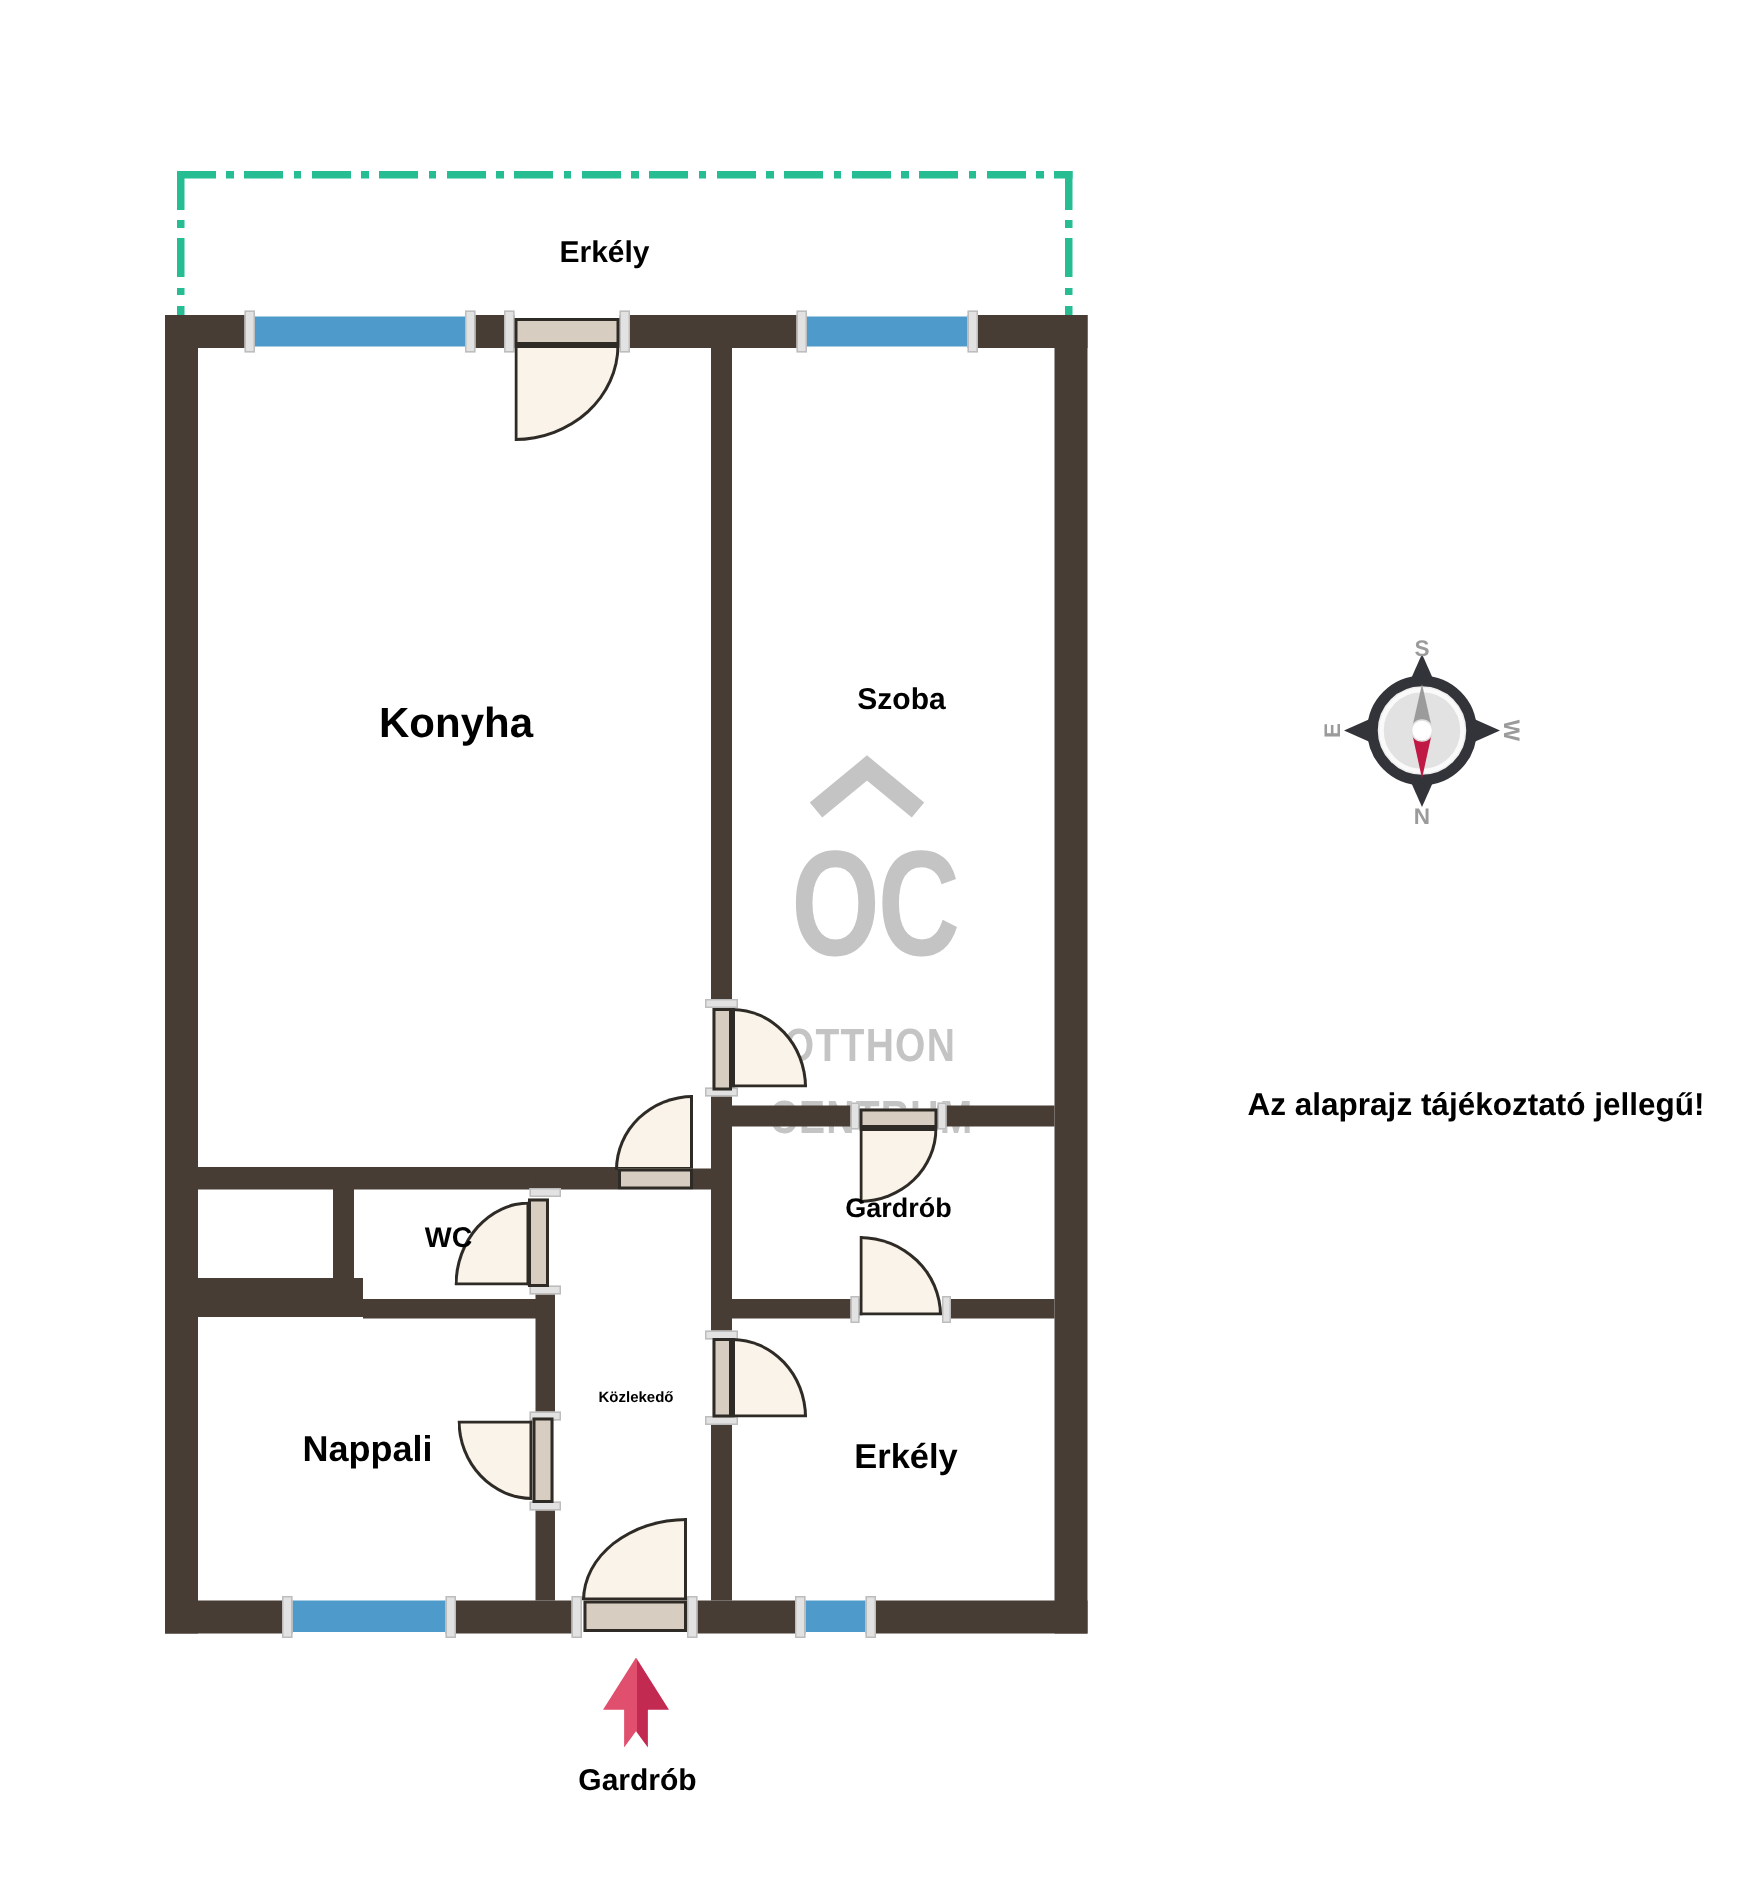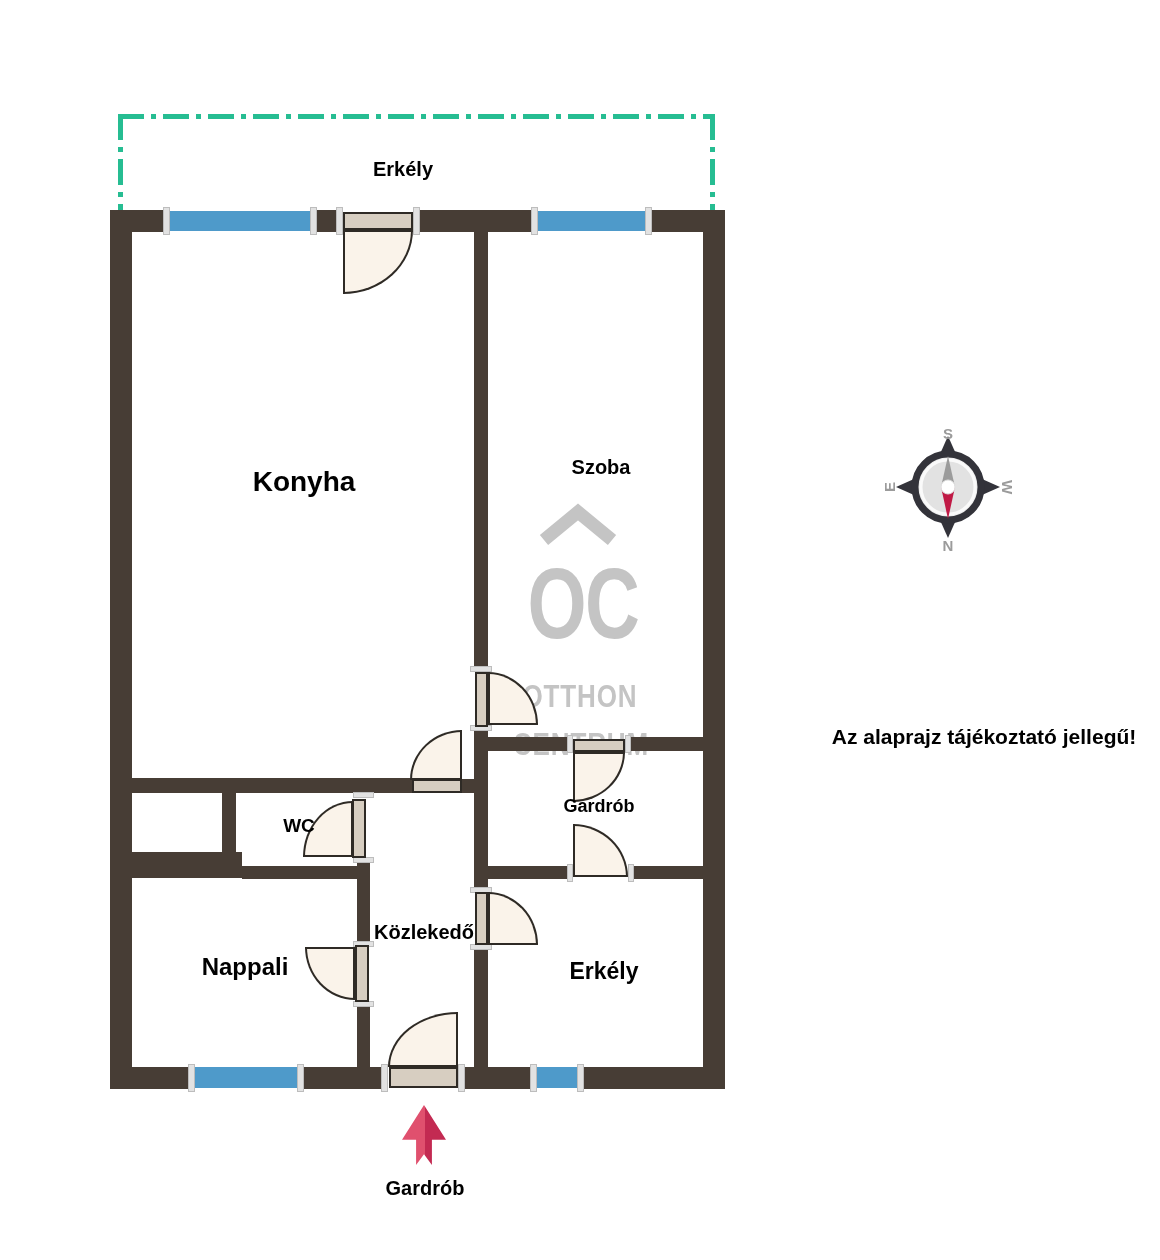--- a/index.html
+++ b/index.html
@@ -126,21 +126,21 @@
   <div class="disc" style="left:488px;top:892px;width:50px;height:53px;border-top-right-radius:100% 100%;"></div>
 
   <div class="panel" style="left:389px;top:1067px;width:69px;height:21px;"></div>
   <div class="disc" style="left:388px;top:1012px;width:70px;height:55px;border-top-left-radius:100% 100%;"></div>
 
   <div class="lbl" style="left:304px;top:482px;font-size:28px;">Konyha</div>
   <div class="lbl" style="left:601px;top:467px;font-size:20px;">Szoba</div>
   <div class="lbl" style="left:299px;top:826px;font-size:19px;">WC</div>
   <div class="lbl" style="left:599px;top:806px;font-size:18px;">Gardrób</div>
   <div class="lbl" style="left:245px;top:967px;font-size:24px;">Nappali</div>
-  <div class="lbl" style="left:424px;top:932px;font-size:20px;">Közlekedő</div>
+  <div class="lbl" style="left:424px;top:932px;font-size:10px;">Közlekedő</div>
   <div class="lbl" style="left:604px;top:971px;font-size:23px;">Erkély</div>
 
   <div id="entry-arrow"></div>
   <div class="lbl" style="left:425px;top:1188px;font-size:20px;">Gardrób</div>
 
   <div class="lbl" style="left:948px;top:737px;font-size:21px;margin-left:36px;">Az alaprajz tájékoztató jellegű!</div>
 
   <div style="position:absolute;left:878px;top:412px;width:140px;height:150px;z-index:8;">
     <svg width="140" height="150" viewBox="0 0 140 150">
       <polygon points="62,42 78,42 70,24" style="fill:var(--compassdark);"></polygon>

